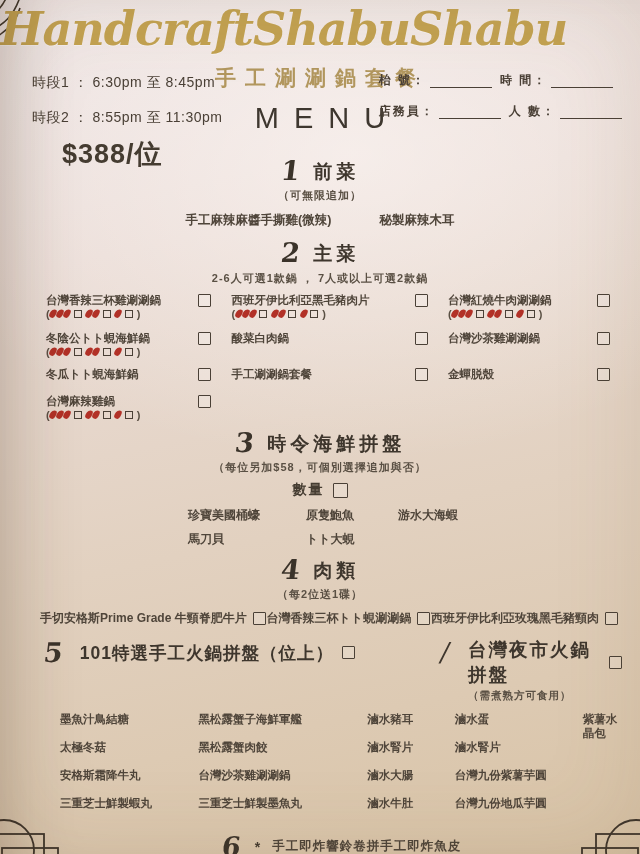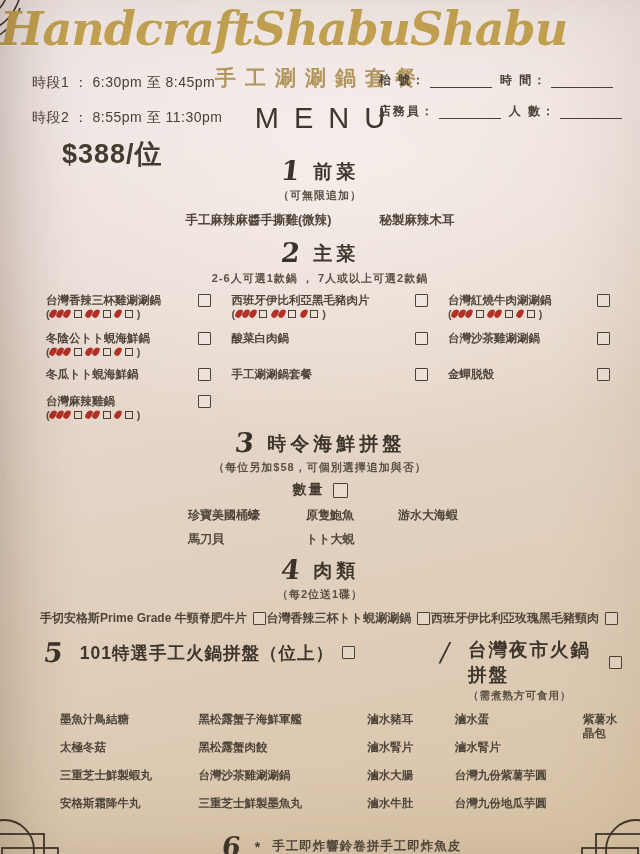--- a/index.html
+++ b/index.html
@@ -286,22 +286,22 @@
           <span class="t">台灣夜市火鍋拼盤</span>
           <span class="cb"></span>
         </div>
         <div class="note">（需煮熟方可食用）</div>
       </div>
     </div>
     <div class="s5-body">
       <div class="s5col lc1">
         <div>墨魚汁鳥結糖</div>
         <div>太極冬菇</div>
+        <div>安格斯霜降牛丸</div>
         <div>三重芝士鮮製蝦丸</div>
-        <div>安格斯霜降牛丸</div>
       </div>
       <div class="s5col lc2">
         <div>黑松露蟹子海鮮軍艦</div>
         <div>黑松露蟹肉餃</div>
         <div>台灣沙茶雞涮涮鍋</div>
         <div>三重芝士鮮製墨魚丸</div>
       </div>
       <div class="s5col rc1">
         <div>滷水豬耳</div>
         <div>滷水腎片</div>

